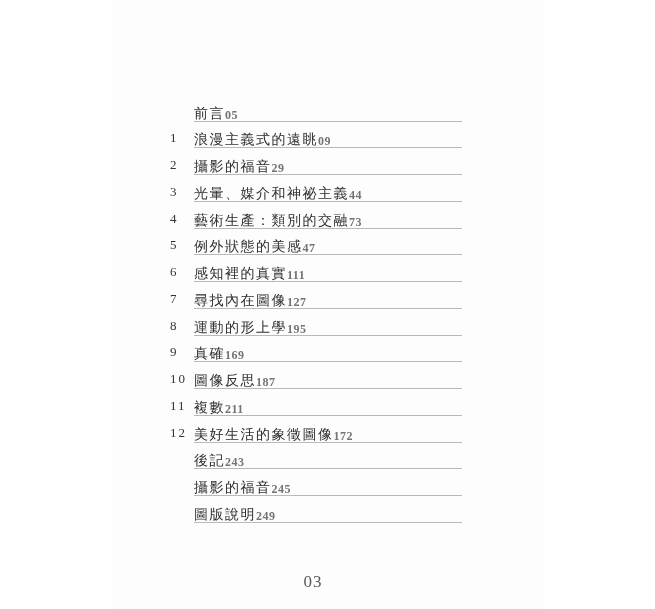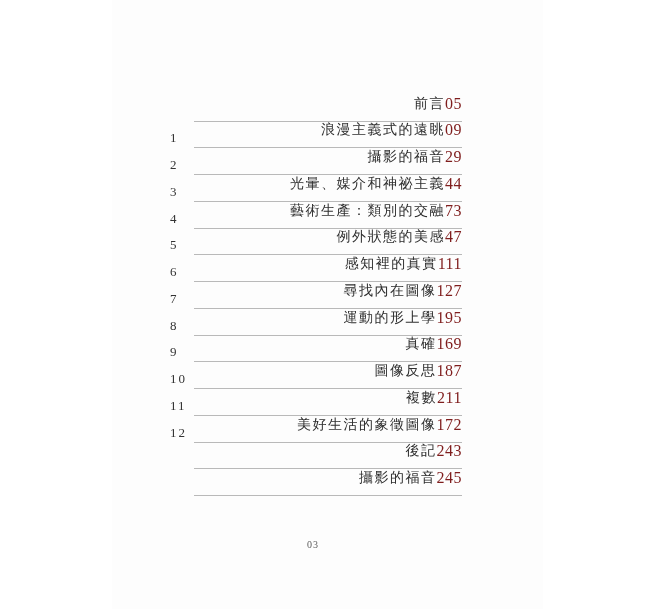--- a/index.html
+++ b/index.html
@@ -42,46 +42,47 @@
     padding-bottom: 4px;
     padding-left: 2px;
     line-height: 1;
     font-feature-settings: "onum";
     color: #333333;
     box-sizing: border-box;
   }
   .entry {
     flex: 1;
     display: flex;
-    justify-content: flex-end;
+    justify-content: flex-start;
     align-items: baseline;
     border-bottom: 1px solid #b9b9b9;
-    padding-bottom: 10px;
+    padding-bottom: 0;
   }
   .chapter-title {
     font-size: 14px;
     letter-spacing: 1.5px;
     line-height: 1;
     white-space: nowrap;
   }
   .page-num {
-    font-size: 16px;
+    font-size: 12px;
     letter-spacing: 0.5px;
     line-height: 1;
     font-feature-settings: "onum";
-    color: #7f1d1d;
+    color: #737373;
     position: relative;
     top: 1px;
+    font-weight: bold;
   }
   .folio {
     position: absolute;
-    top: 539px;
+    top: 572px;
     left: 313px;
     transform: translateX(-50%);
-    font-size: 10px;
+    font-size: 17px;
     letter-spacing: 1px;
     color: #5a5a5a;
     font-feature-settings: "onum";
   }
 </style>
 </head>
 <body>
 
 <div class="book-page"></div>
 
@@ -201,16 +202,20 @@
   <div class="toc-row">
     <span class="chapter-num"></span>
     <div class="entry">
       <span class="chapter-title">攝影的福音</span>
       <span class="page-num">245</span>
     </div>
   </div>
 
   <div class="toc-row">
     <span class="chapter-num"></span>
+    <div class="entry">
+      <span class="chapter-title">圖版說明</span>
+      <span class="page-num">249</span>
+    </div>
   </div>
 </div>
 
 <div class="folio">03</div>
 
 </body></html>

